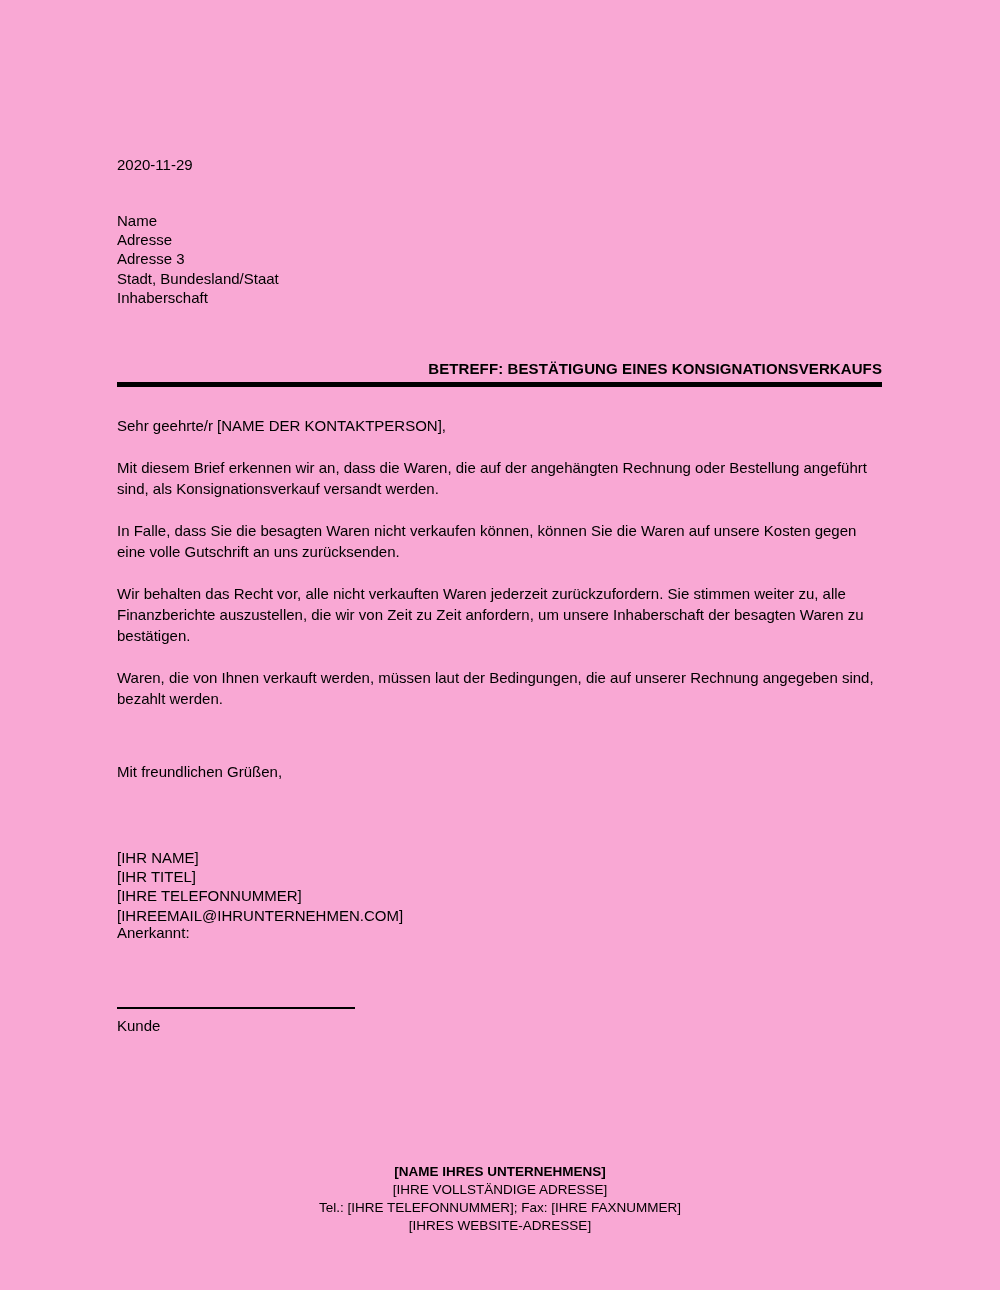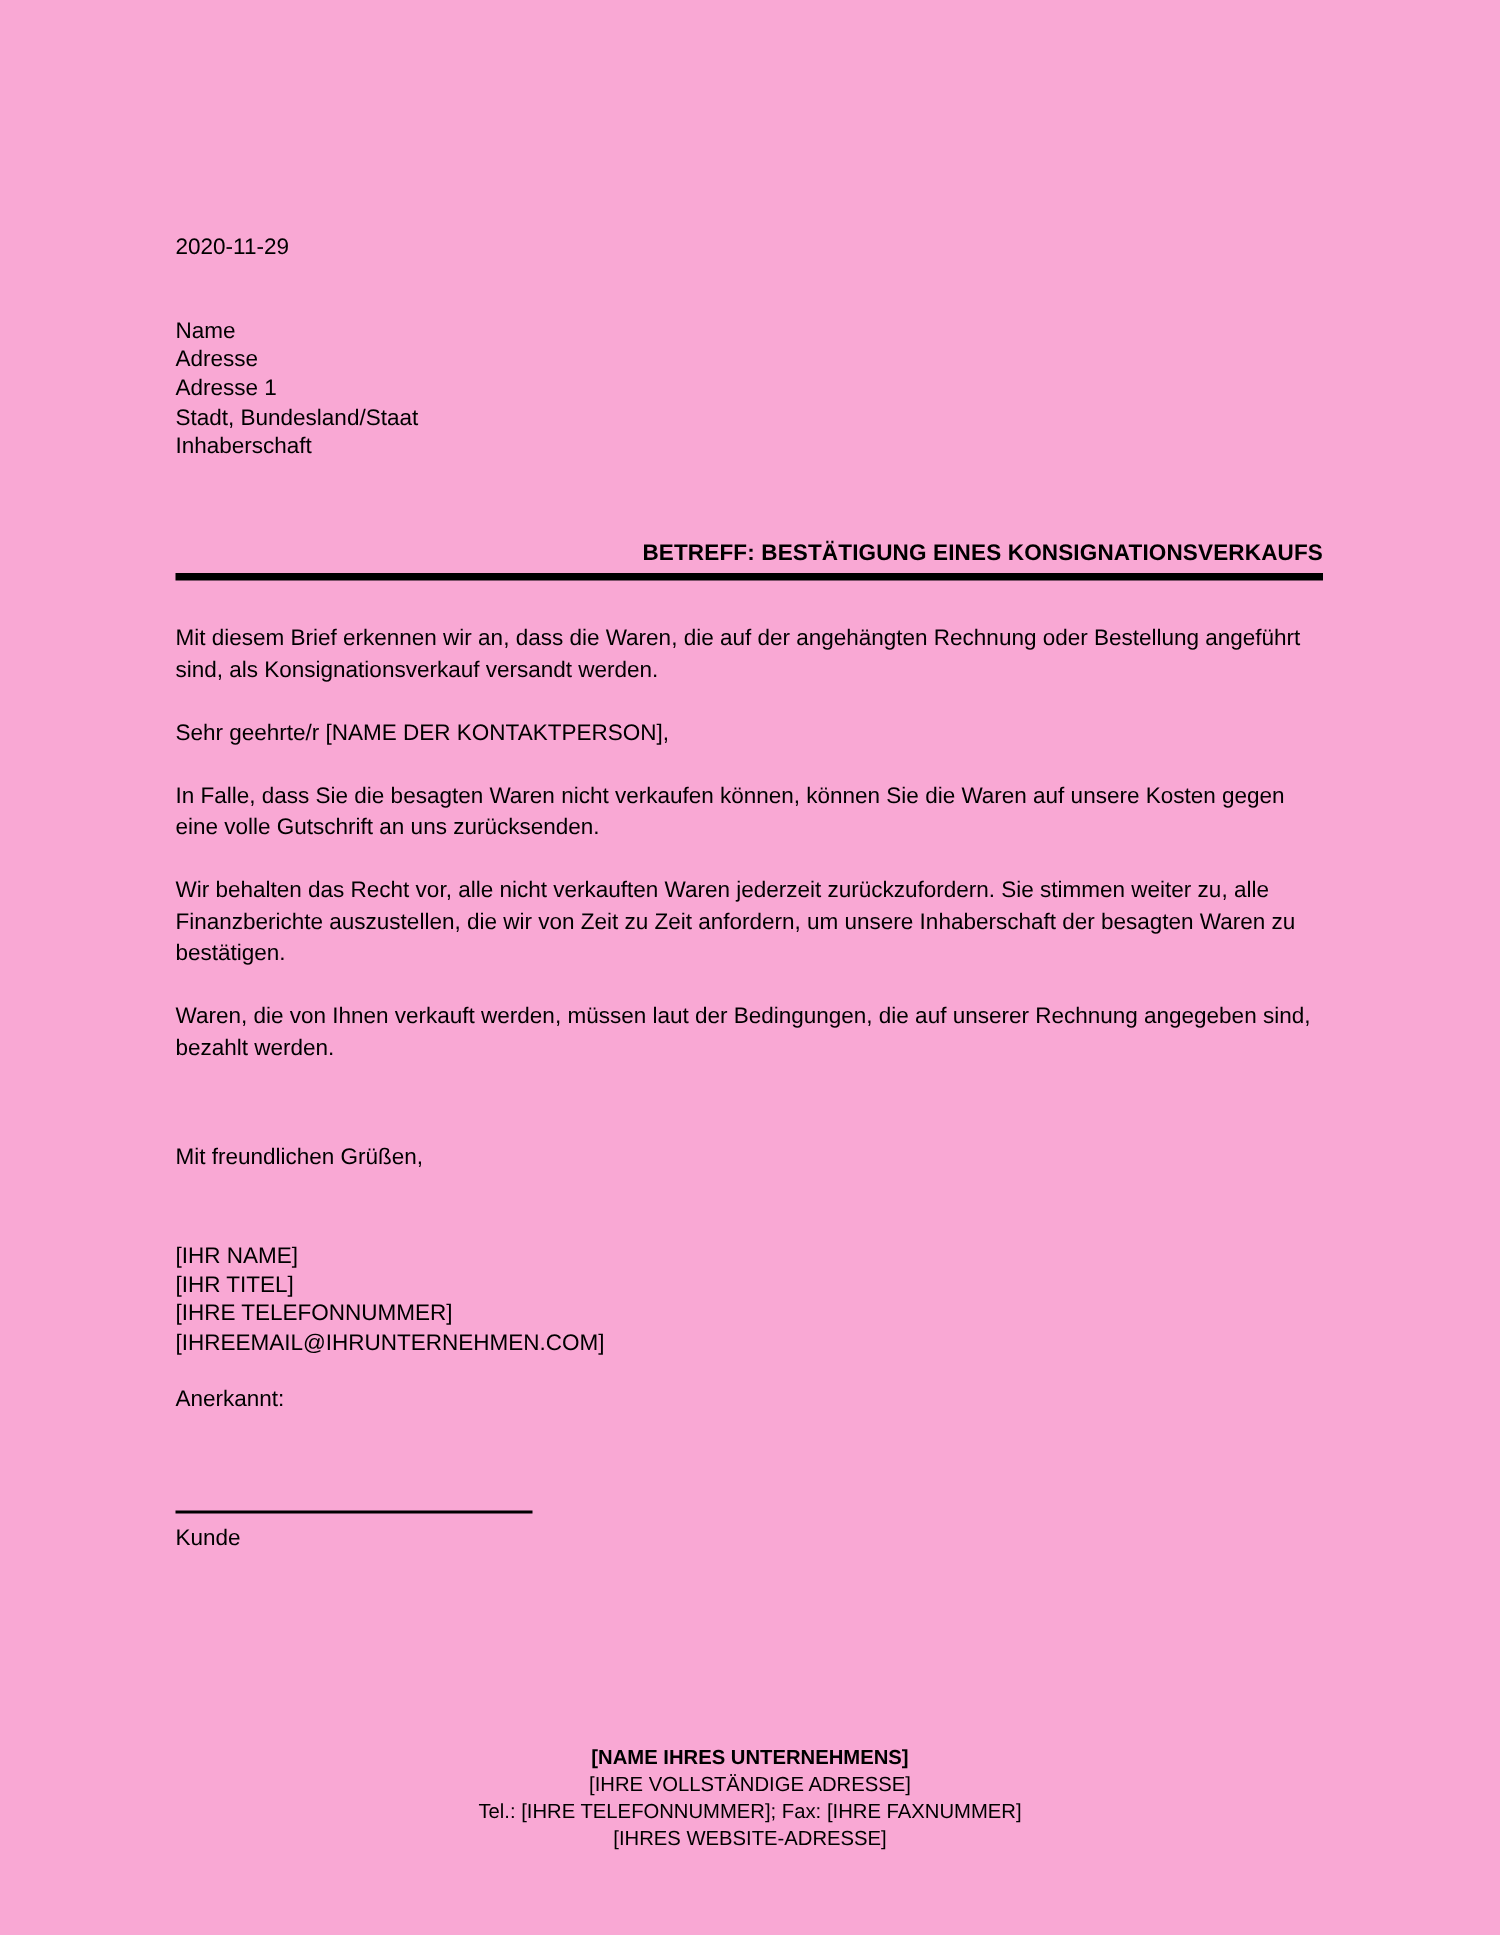--- a/index.html
+++ b/index.html
@@ -77,21 +77,21 @@
     left: 117px;
     top: 717px;
     font-size: 15px;
     line-height: 21px;
     white-space: nowrap;
     margin-top: 44px;
   }
   .signature-block {
     position: absolute;
     left: 117px;
-    top: 828px;
+    top: 848px;
     font-size: 15px;
     line-height: 19.2px;
   }
   .signature-line {
     white-space: nowrap;
   }
   .ack-label {
     position: absolute;
     left: 117px;
     top: 923px;
@@ -134,33 +134,33 @@
 </head>
 <body>
 
 <div class="page">
 
   <div class="letter-date">2020-11-29</div>
 
   <div class="recipient-block">
     <div class="recipient-line">Name</div>
     <div class="recipient-line">Adresse</div>
-    <div class="recipient-line">Adresse 1</div>
+    <div class="recipient-line">Adresse 3</div>
     <div class="recipient-line">Stadt, Bundesland/Staat</div>
     <div class="recipient-line">Inhaberschaft</div>
   </div>
 
   <div class="subject-wrap">
     <div class="subject-line">BETREFF: BESTÄTIGUNG EINES KONSIGNATIONSVERKAUFS</div>
     <div class="subject-rule"></div>
   </div>
 
   <div class="body-block">
+    <p class="para">Sehr geehrte/r [NAME DER KONTAKTPERSON],</p>
     <p class="para">Mit diesem Brief erkennen wir an, dass die Waren, die auf der angehängten Rechnung oder Bestellung angeführt sind, als Konsignationsverkauf versandt werden.</p>
-    <p class="para">Sehr geehrte/r [NAME DER KONTAKTPERSON],</p>
     <p class="para">In Falle, dass Sie die besagten Waren nicht verkaufen können, können Sie die Waren auf unsere Kosten gegen eine volle Gutschrift an uns zurücksenden.</p>
     <p class="para">Wir behalten das Recht vor, alle nicht verkauften Waren jederzeit zurückzufordern. Sie stimmen weiter zu, alle Finanzberichte auszustellen, die wir von Zeit zu Zeit anfordern, um unsere Inhaberschaft der besagten Waren zu bestätigen.</p>
     <p class="para">Waren, die von Ihnen verkauft werden, müssen laut der Bedingungen, die auf unserer Rechnung angegeben sind, bezahlt werden.</p>
   </div>
 
   <div class="closing">Mit freundlichen Grüßen,</div>
 
   <div class="signature-block">
     <div class="signature-line">[IHR NAME]</div>
     <div class="signature-line">[IHR TITEL]</div>

